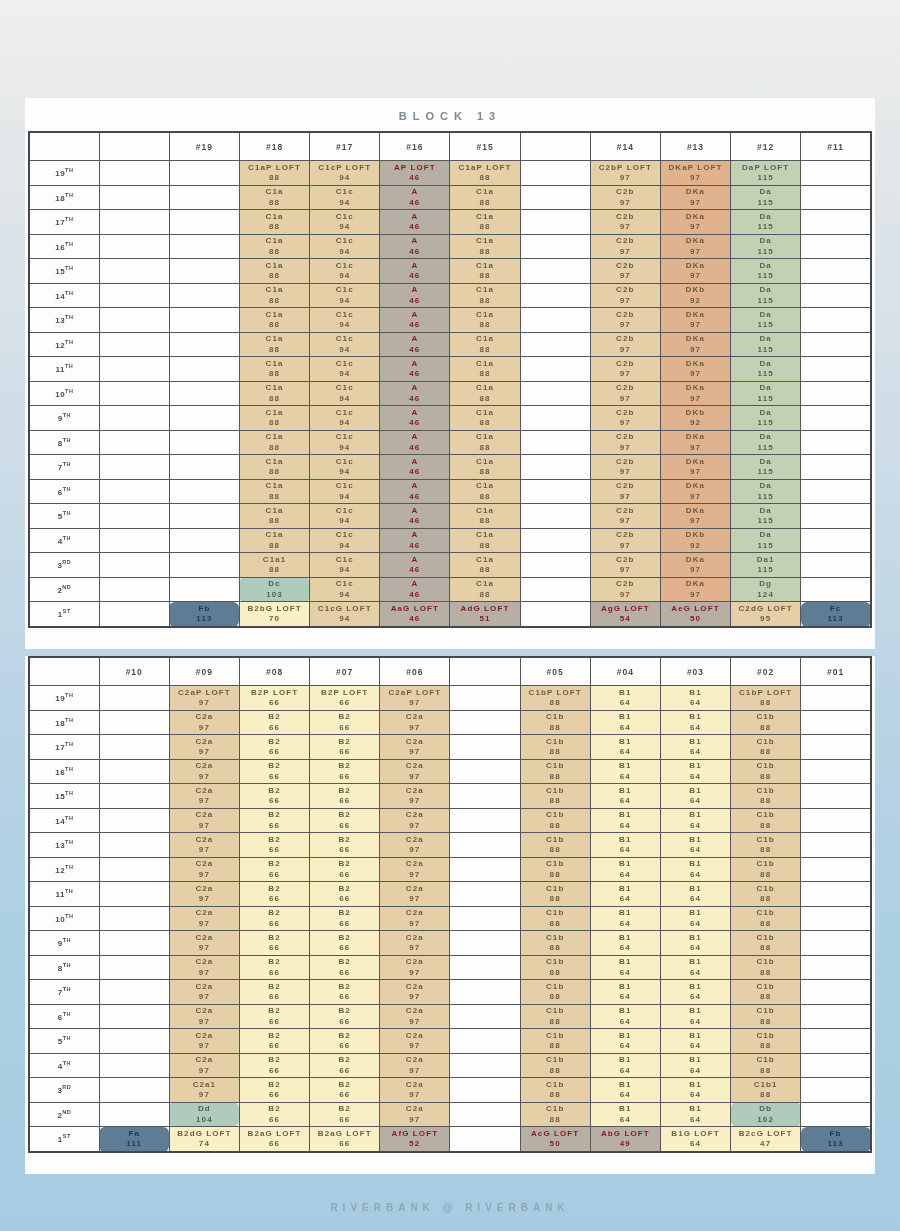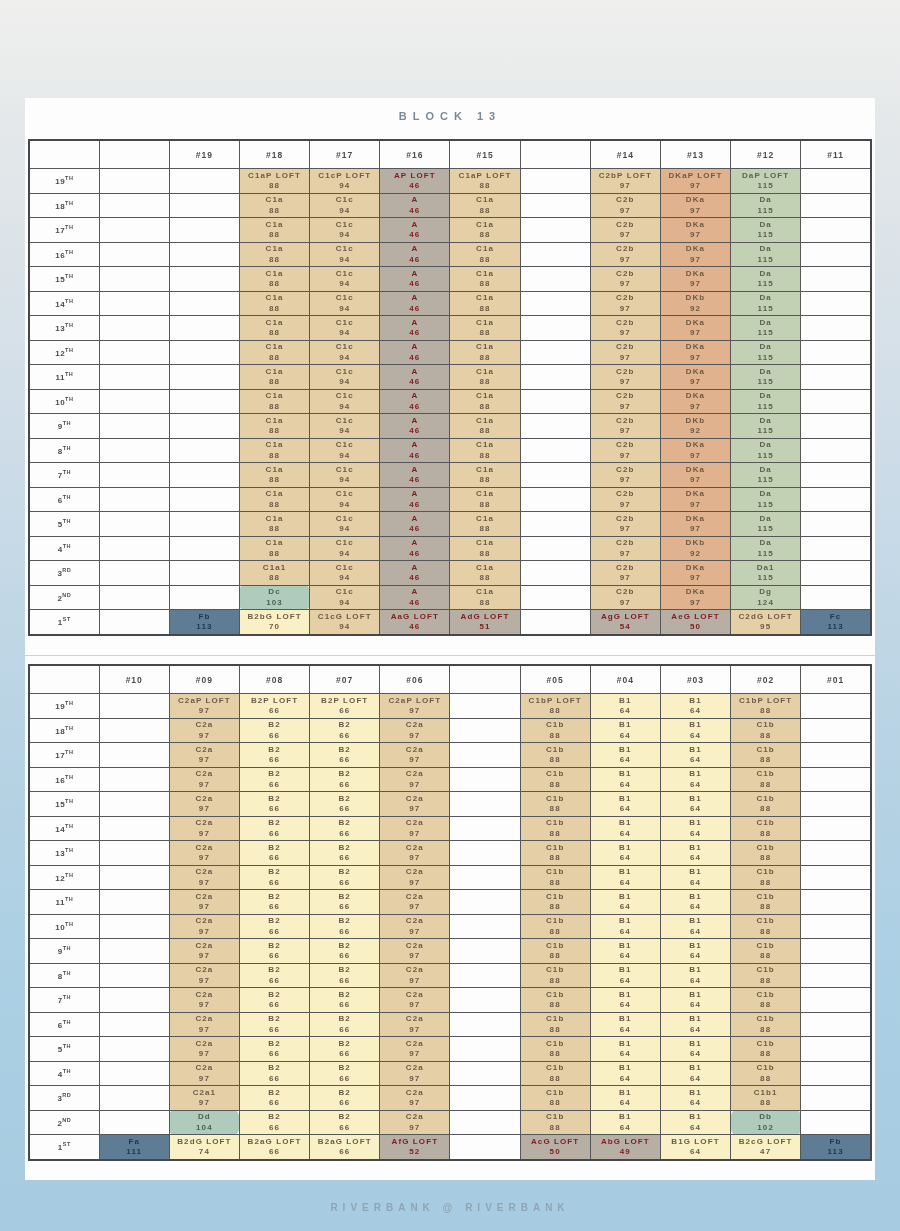--- a/index.html
+++ b/index.html
@@ -12,50 +12,50 @@
   }
   .title-box{
     position:absolute;left:30px;top:27px;width:836px;height:64px;
     background:#ffffff;border:1px solid #8f8f8f;
     display:flex;align-items:center;justify-content:center;
   }
   .page-title{
     color:#8b8b8b;font-size:15px;font-weight:600;letter-spacing:8px;white-space:nowrap;
   }
   .block-panel{
-    position:absolute;left:25px;width:850px;background:#fdfdfd;padding-bottom:11px;
+    position:absolute;left:25px;width:850px;background:#fdfdfd;padding-bottom:21px;
   }
   .panel-13{top:98px;}
   .panel-11{top:656px;}
   .block-title{
     text-align:center;padding:12px 0 9px 0;
     color:#7c8993;font-size:11px;font-weight:700;letter-spacing:6px;
   }
   table.unit-table{
     border-collapse:collapse;table-layout:fixed;
-    width:844px;margin:8px auto;
+    width:844px;margin:0 auto;
     border:2px solid #45474b;
   }
   .unit-table td,.unit-table th{
     border:1px solid #55575b;padding:0;overflow:hidden;white-space:nowrap;
   }
   .unit-table th{height:27px;font-size:8.5px;font-weight:700;color:#4c4c4c;letter-spacing:1px;background:#fdfdfd;}
   .unit-table td{height:23.5px;background:#fdfdfd;text-align:center;vertical-align:middle;}
   .floor{font-size:8px;color:#4c4c4c;font-weight:600;letter-spacing:0.5px;}
   .floor sup{font-size:5.5px;}
   .u .t{font-size:8px;font-weight:700;letter-spacing:1.1px;line-height:1.3;}
   .u .v{font-size:8px;font-weight:700;letter-spacing:1.1px;line-height:1.2;}
   .u{color:#6e5b46;}
   td.tan{background:#e4cfa6;}
   td.gray{background:#b7afa4;color:#7f1d1d;}
   td.salmon{background:#e0b28d;}
   td.green{background:#c2d1b4;color:#5e6150;}
   td.yellow{background:#f9f0c6;}
   td.green2{background:#aecbbb;color:#4f6156;border-radius:6px;}
-  td.slate{background:#5e7d95;}
+  td.slate{background:#5e7d95;border-radius:6px;}
   td.slate .t,td.slate .v{color:#1f3750;}
   .footer{
     position:absolute;top:1202px;left:0;width:100%;text-align:center;
     color:#8ea5b4;font-size:10px;font-weight:700;letter-spacing:5px;
   }
 </style>
 </head>
 <body>
 
 <div class="page">

